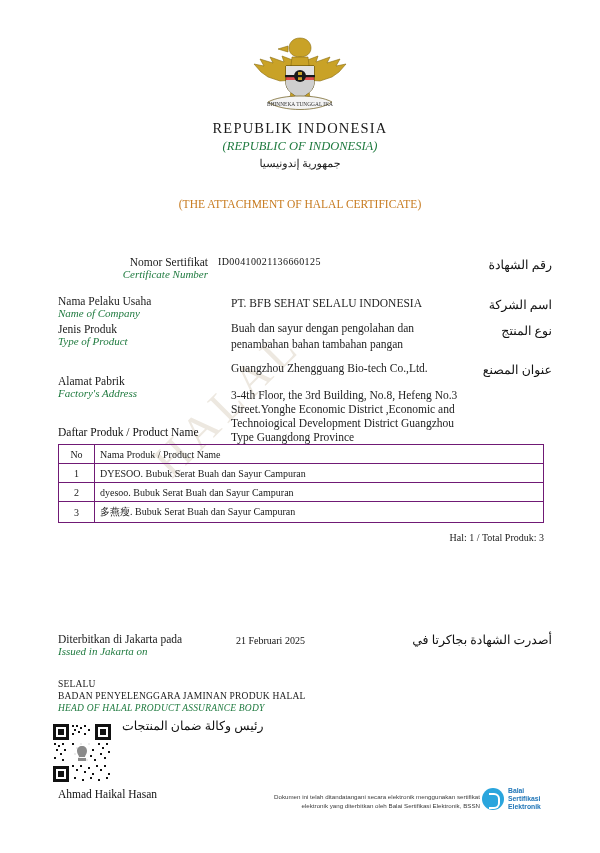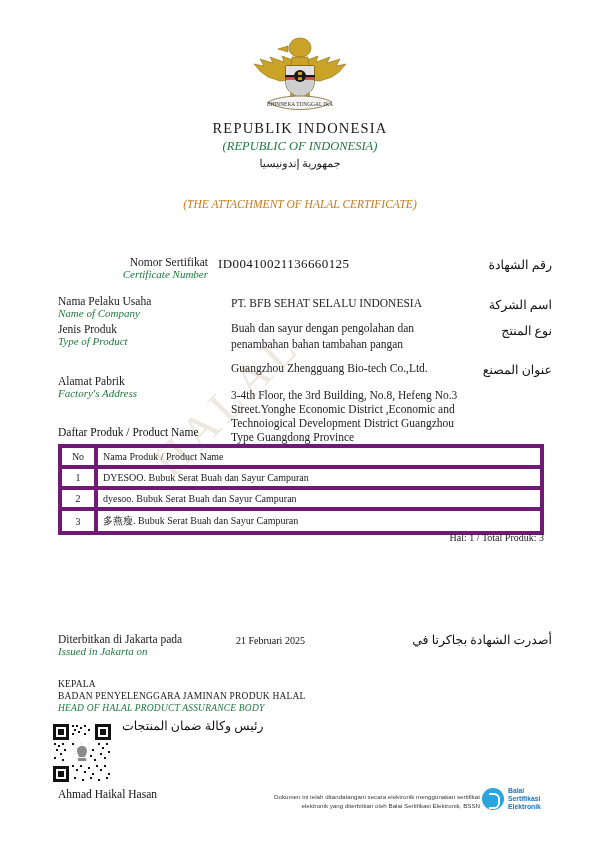--- a/index.html
+++ b/index.html
@@ -75,21 +75,20 @@
     position: absolute; left: 0; right: 0; top: 170px;
     text-align: center;
     font-size: 13.5px;
     letter-spacing: 1px;
     color: #c77a1e;
   }
   .ttl-4 {
     position: absolute; left: 0; right: 0; top: 188px;
     text-align: center;
     font-size: 11.5px;
-    font-style: italic;
     color: #c77a1e;
   }
   .ttl-ar-big {
     position: absolute; left: 0; right: 0; top: 205px;
     text-align: center;
     font-size: 27px;
     color: #111;
     direction: rtl;
   }
 
@@ -117,42 +116,42 @@
     right: 26px;
     font-size: 12.5px;
     color: #111;
     direction: rtl;
     text-align: right;
   }
 
   .cert-no {
     position: absolute;
     left: 196px; top: 246px;
-    font-size: 13px;
+    font-size: 10px;
     letter-spacing: .4px;
     color: #111;
   }
 
   
   .tbl-cap {
     position: absolute;
     left: 36px; top: 416px;
     font-size: 11.5px;
     color: #111;
   }
   table.prod {
     position: absolute;
     left: 36px; top: 434px;
     width: 486px;
     border-collapse: collapse;
     font-size: 10px;
     color: #1a1a1a;
   }
   table.prod th, table.prod td {
-    border: 4px solid #701a75;
+    border: 1px solid #701a75;
     padding: 3px 5px;
     height: 19px;
     font-weight: normal;
     text-align: left;
   }
   table.prod th:first-child, table.prod td:first-child {
     width: 36px;
     text-align: center;
   }
   .tbl-foot {
@@ -373,21 +372,21 @@
     <div class="tbl-foot">Hal: 1 / Total Produk: 3</div>
 
     <div class="issue-lbl">
       <span>Diterbitkan di Jakarta pada</span>
       <span class="en">Issued in Jakarta on</span>
     </div>
     <div class="issue-date">21 Februari 2025</div>
     <div class="issue-ar">أصدرت الشهادة بجاكرتا في</div>
 
     <div class="kepala">
-      <span>KEPALA</span><br>
+      <span>SELALU</span><br>
       <span>BADAN PENYELENGGARA JAMINAN PRODUK HALAL</span>
       <span class="en">HEAD OF HALAL PRODUCT ASSURANCE BODY</span>
     </div>
     <div class="kepala-ar">رئيس وكالة ضمان المنتجات</div>
 
     <div class="qr">
       <svg viewBox="0 0 62 62" width="62" height="62" xmlns="http://www.w3.org/2000/svg">
         <rect width="62" height="62" fill="#fff"></rect>
         <g fill="#111">
           <rect x="2" y="2" width="16" height="16"></rect>

